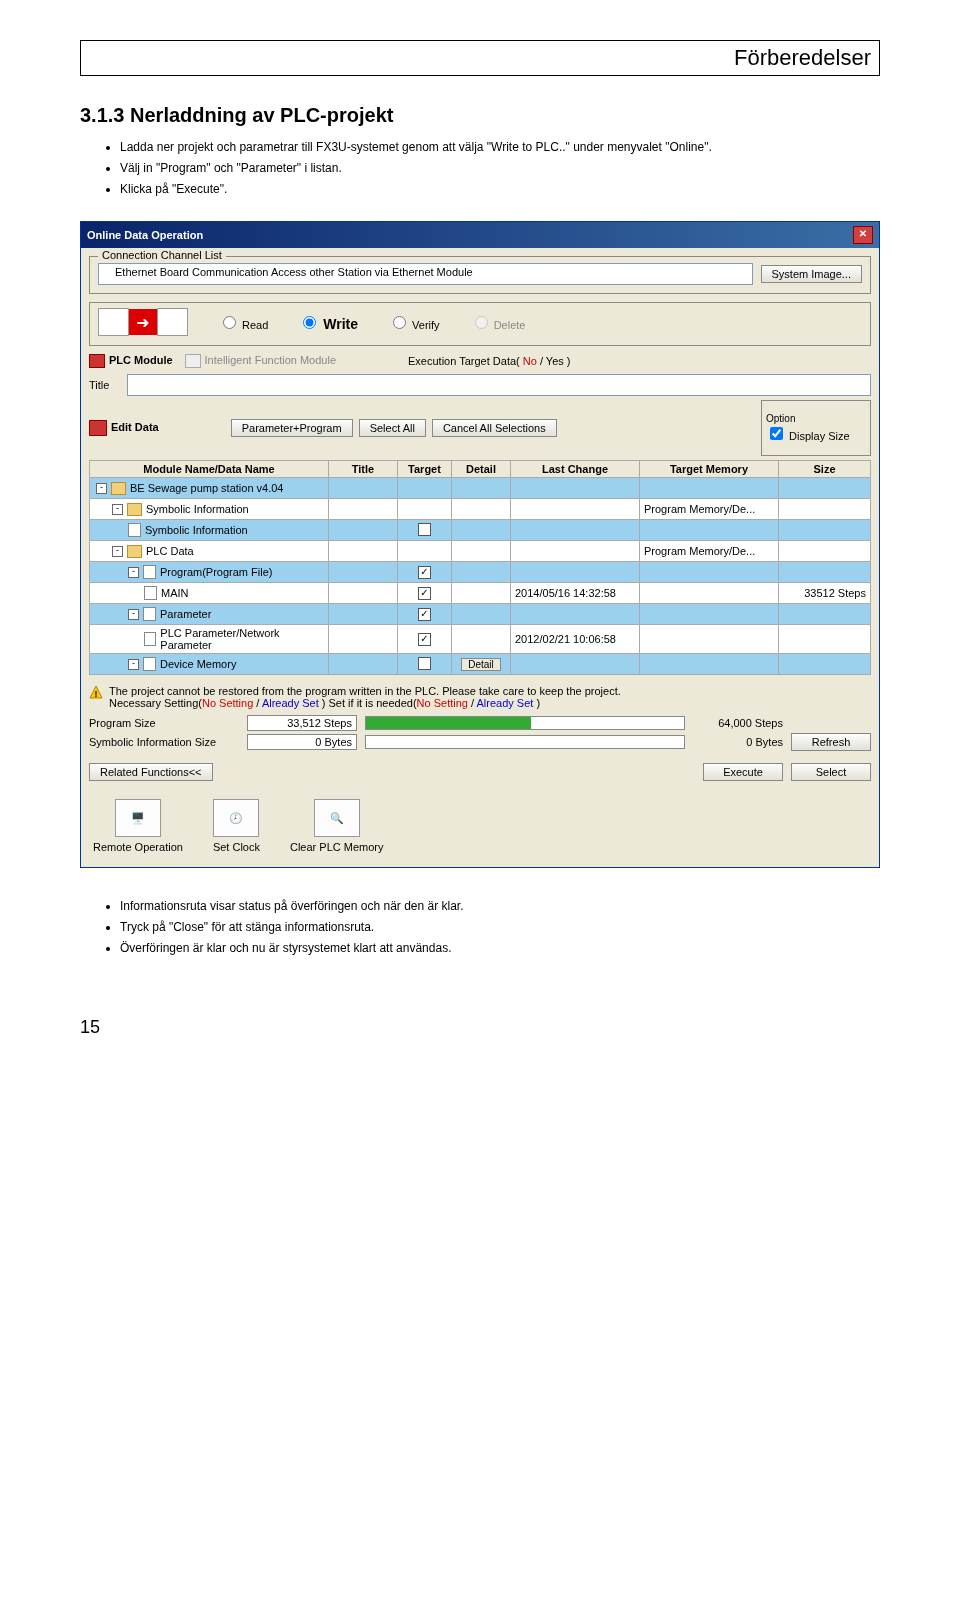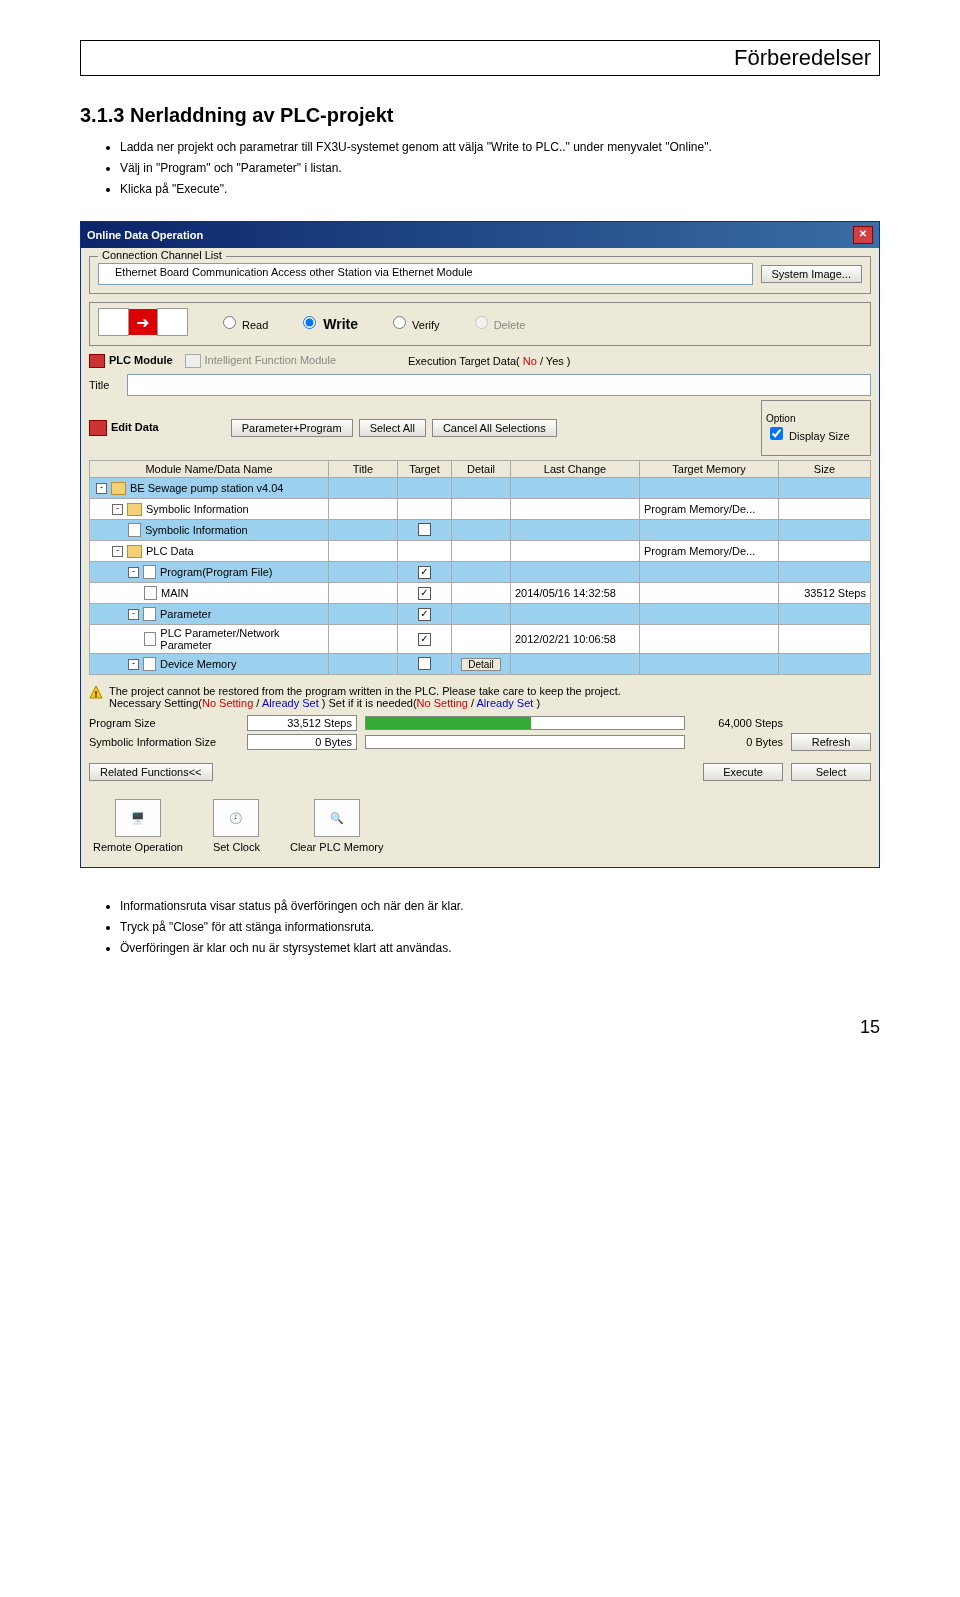--- a/index.html
+++ b/index.html
@@ -1,21 +1,21 @@
 <!DOCTYPE html>
 <html><head>
 <meta charset="utf-8">
 <style>
 body { margin:0; padding:0; font-family: Arial, sans-serif; background:#fff; color:#000; width:960px; }
 .page { padding: 40px 80px; }
 .header-box { border:1px solid #000; padding:4px 8px; text-align:right; font-size:22px; margin-bottom:28px; }
 .sec { font-size:20px; font-weight:bold; margin-bottom:12px; }
 ul.bullets { font-size:12px; margin:0 0 24px 0; padding-left:40px; }
 ul.bullets li { margin-bottom:4px; line-height:1.4; }
-.pagenum { text-align:right; font-size:18px; margin-top:60px; }
+.pagenum { font-size:18px; margin-top:60px; }
 
 
 .dlg { border:1px solid #003399; font-family: Tahoma, Arial, sans-serif; font-size:11px; background:#ece9d8; margin-bottom:30px; }
 .titlebar { background: linear-gradient(to right,#0a246a,#3a6ea5); color:#fff; font-weight:bold; padding:4px 6px; display:flex; justify-content:space-between; align-items:center; }
 .titlebar .xbtn { width:18px; height:16px; background:#d04040; border:1px solid #800; color:#fff; font-size:10px; text-align:center; line-height:14px; }
 .dlg-body { padding:8px; }
 .fieldset { border:1px solid #888; padding:6px 8px 8px 8px; margin-bottom:8px; position:relative; }
 .fieldset-legend { position:absolute; top:-8px; left:8px; background:#ece9d8; padding:0 4px; font-size:11px; }
 .input { background:#fff; border:1px solid #7f9db9; padding:2px 16px; height:16px; }
 .btn { background: linear-gradient(#fdfdfd,#e1e1d8); border:1px solid #888; padding:2px 10px; font-size:11px; }
@@ -23,21 +23,21 @@
 .icon-strip { width:90px; height:26px; display:inline-flex; align-items:center; }
 .icon-box { width:30px; height:26px; border:1px solid #999; background:#fff; }
 .icon-arrow { width:30px; height:26px; background:#d00; display:flex; align-items:center; justify-content:center; color:#fff; font-size:16px; }
 .tabs { display:flex; gap:12px; align-items:center; margin:6px 0; }
 .tab-icon { width:14px; height:12px; display:inline-block; background:#c33; border:1px solid #800; vertical-align:middle; margin-right:4px;}
 .tab-icon.gray { background:#eee; border:1px solid #aaa; }
 .toolbar-row { display:flex; align-items:center; gap:6px; margin:4px 0; }
 .ed-icon { width:16px; height:14px; background:#c33; border:1px solid #800; display:inline-block; vertical-align:middle; margin-right:4px;}
 
 .table { width:100%; border-collapse:collapse; font-size:11px; background:#fff; }
-.table th { background:#ece9d8; border:1px solid #aaa; padding:2px 4px; font-weight:normal; }
+.table th { background:#ece9d8; border:1px solid #aaa; padding:2px 4px; font-weight:bold; }
 .table td { border:1px solid #aaa; padding:2px 4px; height:16px; }
 .table tr.sel { background:#9bd0ef; }
 .tree-cell { display:flex; align-items:center; gap:4px; }
 .tree-ind0 { padding-left:2px; }
 .tree-ind1 { padding-left:18px; }
 .tree-ind2 { padding-left:34px; }
 .tree-ind3 { padding-left:50px; }
 .exp { width:9px; height:9px; border:1px solid #666; font-size:9px; line-height:7px; text-align:center; display:inline-block; background:#fff; }
 .folder { width:13px; height:11px; background:#f3d078; border:1px solid #b89030; display:inline-block; }
 .fileic { width:11px; height:12px; background:#fff; border:1px solid #888; display:inline-block; }

